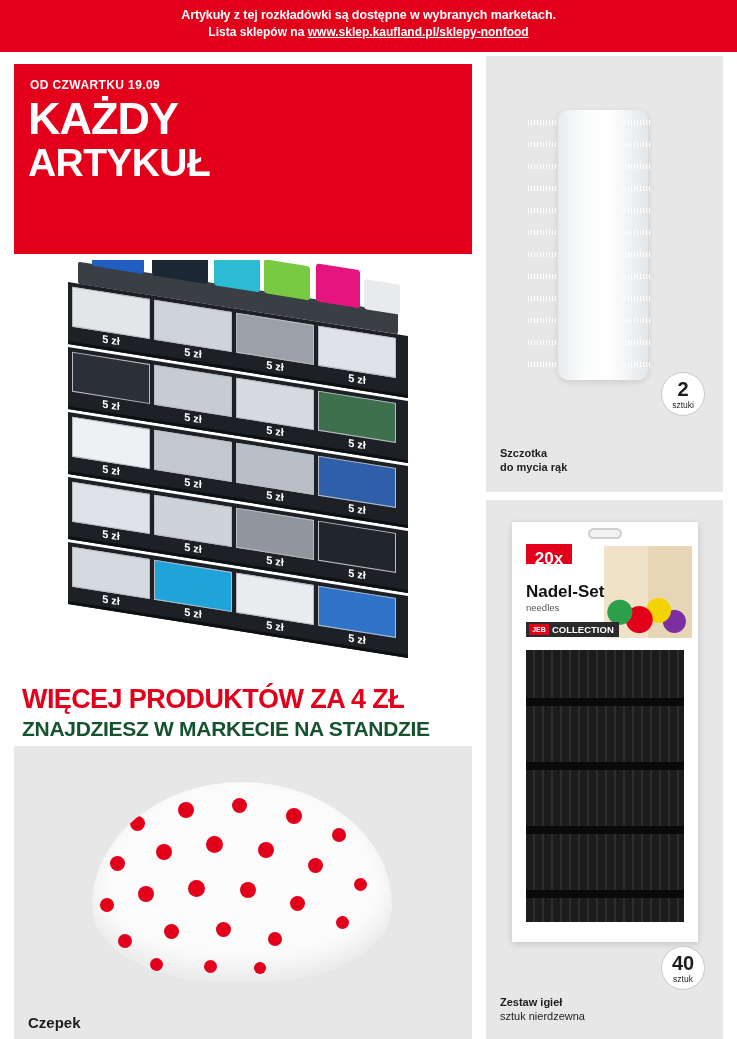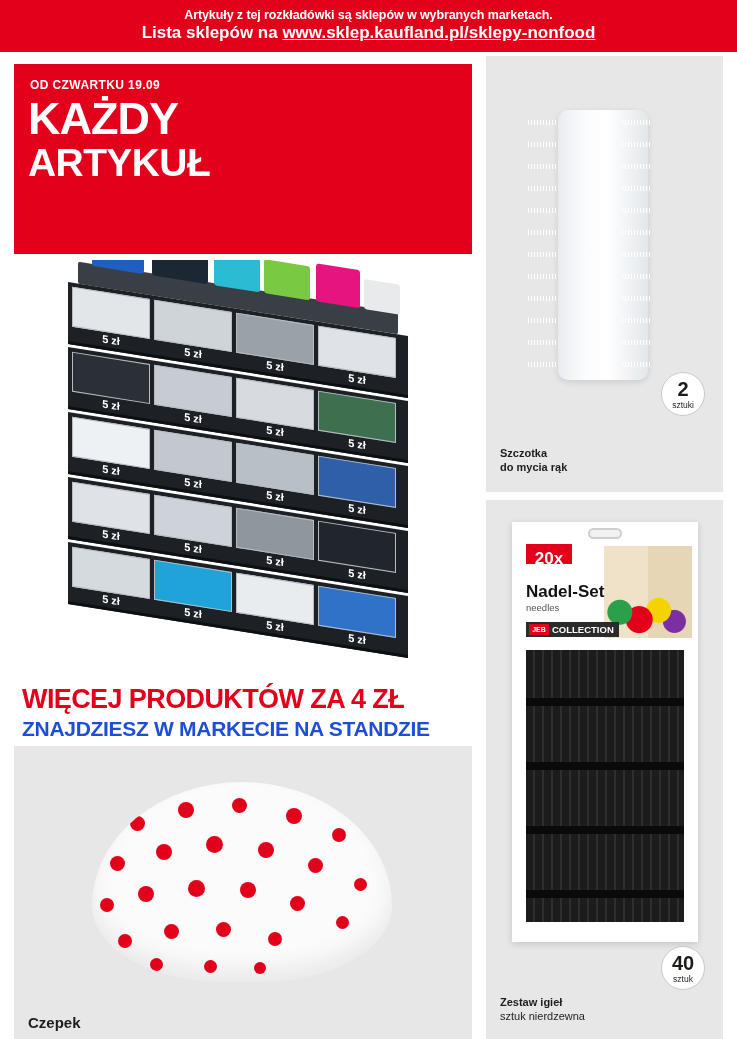--- a/index.html
+++ b/index.html
@@ -27,21 +27,21 @@
     text-align: center;
     padding-top: 7px;
   }
   .top-banner .line1 {
     font-size: 12.5px;
     font-weight: bold;
     letter-spacing: -0.1px;
     line-height: 17px;
   }
   .top-banner .line2 {
-    font-size: 17px;
+    font-size: 12px;
     font-weight: bold;
     line-height: 17px;
   }
   .top-banner .url {
     text-decoration: underline;
     font-weight: bold;
   }
 
   
   .left-col {
@@ -184,21 +184,21 @@
     width: 460px;
   }
   .more-head .h1 {
     color: #e2001a;
     font-size: 27px;
     font-weight: bold;
     letter-spacing: -0.6px;
     line-height: 30px;
   }
   .more-head .h2 {
-    color: #1d4ed8;
+    color: #14532d;
     font-size: 21px;
     font-weight: bold;
     letter-spacing: -0.3px;
     line-height: 25px;
     margin-top: 2px;
   }
 
   
   .czepek-card {
     position: absolute;
@@ -396,21 +396,21 @@
     left: 0; width: 158px; height: 8px;
     background: #0a0a0a;
   }
 </style>
 </head>
 <body>
 
 <div class="page">
 
   <div class="top-banner">
-    <div class="line1">Artykuły z tej rozkładówki są sklepów w wybranych marketach.</div>
+    <div class="line1">Artykuły z tej rozkładówki są dostępne w wybranych marketach.</div>
     <div class="line2">
       <span>Lista sklepów na </span><span class="url">www.sklep.kaufland.pl/sklepy-nonfood</span>
     </div>
   </div>
 
   <div class="left-col">
 
     <div class="promo-box">
       <div class="from-date">OD CZWARTKU 19.09</div>
       <div class="l1">KAŻDY</div>

